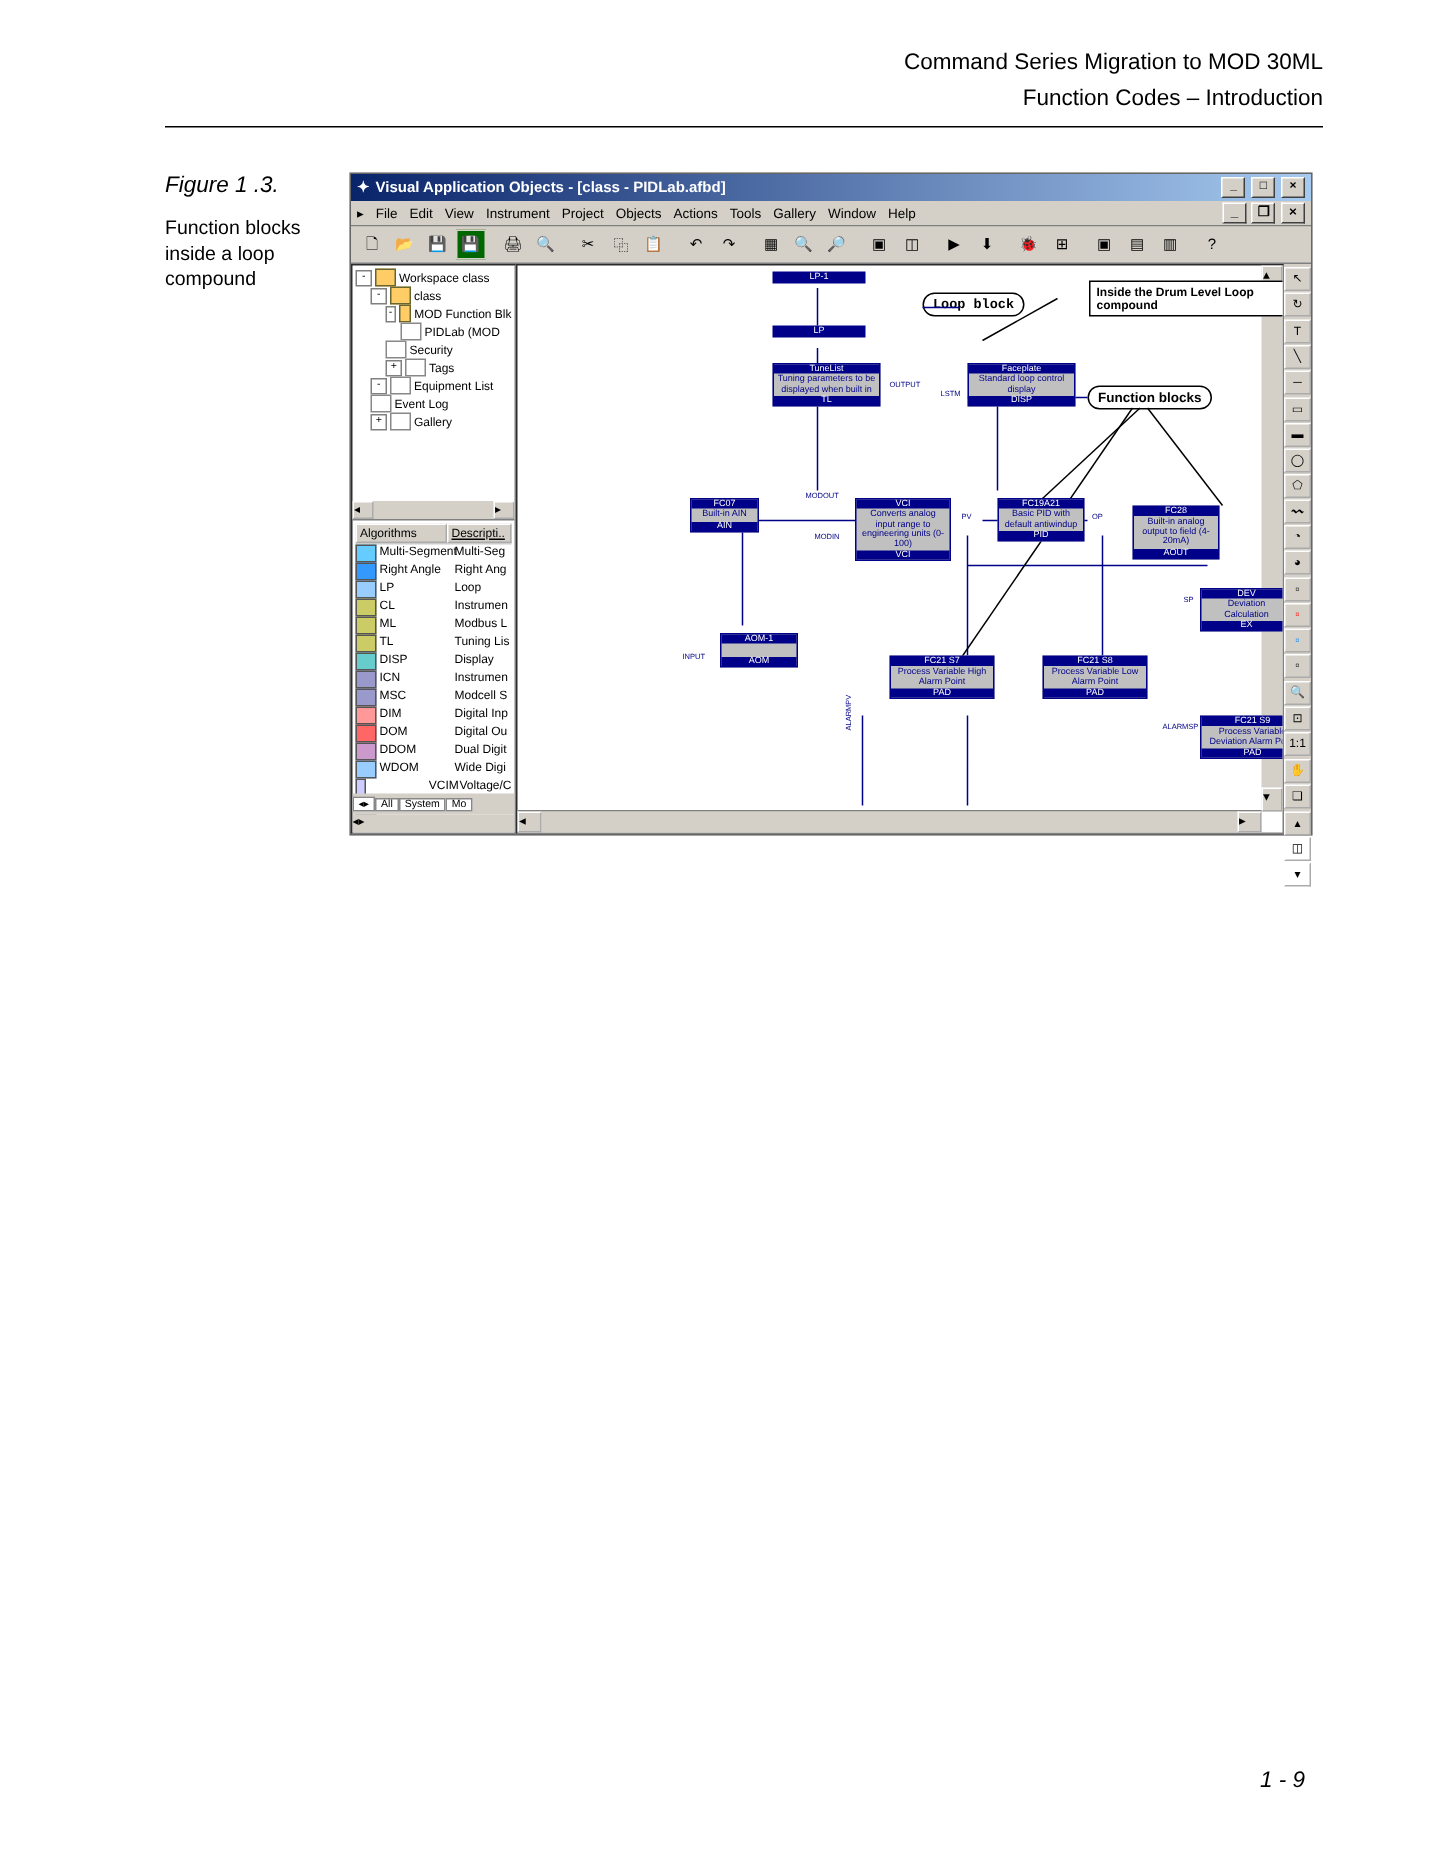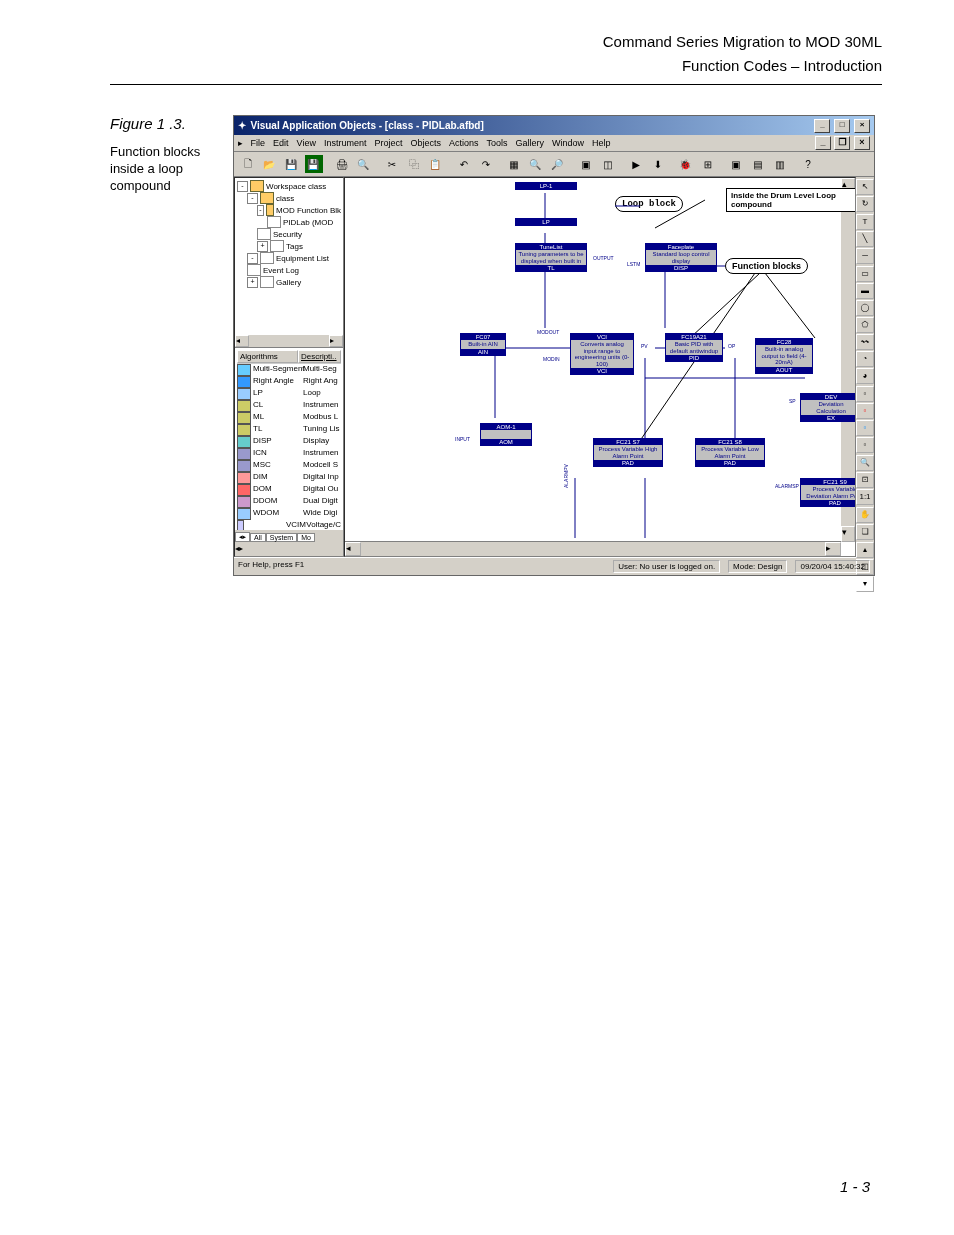--- a/index.html
+++ b/index.html
@@ -587,24 +587,17 @@
           <div class="rtsep"></div>
           <div class="rtbtn">✋</div>
           <div class="rtbtn">❏</div>
           <div class="rtsep"></div>
           <div class="rtbtn">▴</div>
           <div class="rtbtn">◫</div>
           <div class="rtbtn">▾</div>
         </div>
       </div>
 
-      <div class="statusbar">
-        <span>For Help, press F1</span>
-        <span class="spacer"></span>
-        <span class="cell"><span>User:</span> <span>No user is logged on.</span></span>
-        <span class="cell"><span>Mode:</span> <span>Design</span></span>
-        <span class="cell"><span>09/20/04</span> <span>15:40:32</span></span>
-      </div>
     </div>
   </div>
 </div>
 
-<div class="page-num">1 - 3</div>
+<div class="page-num">1 - 9</div>
 
 </body></html>

